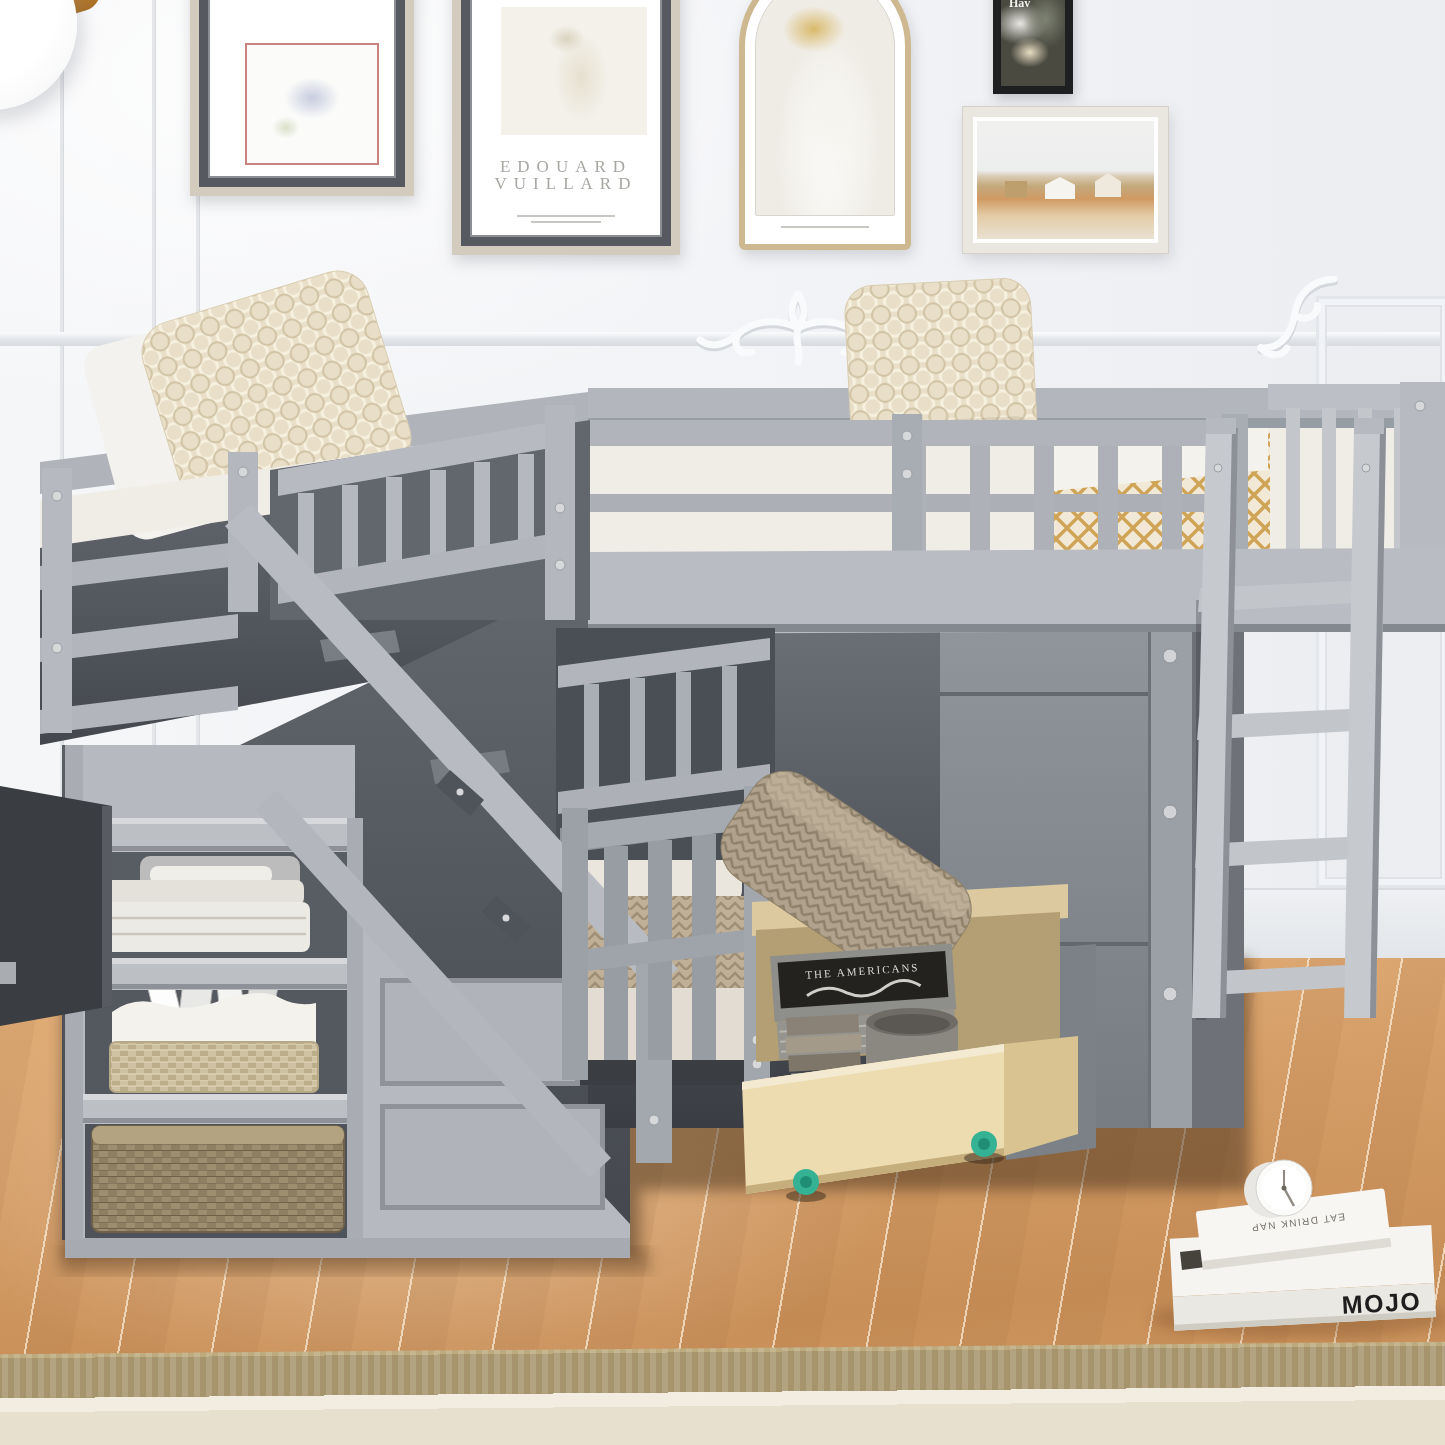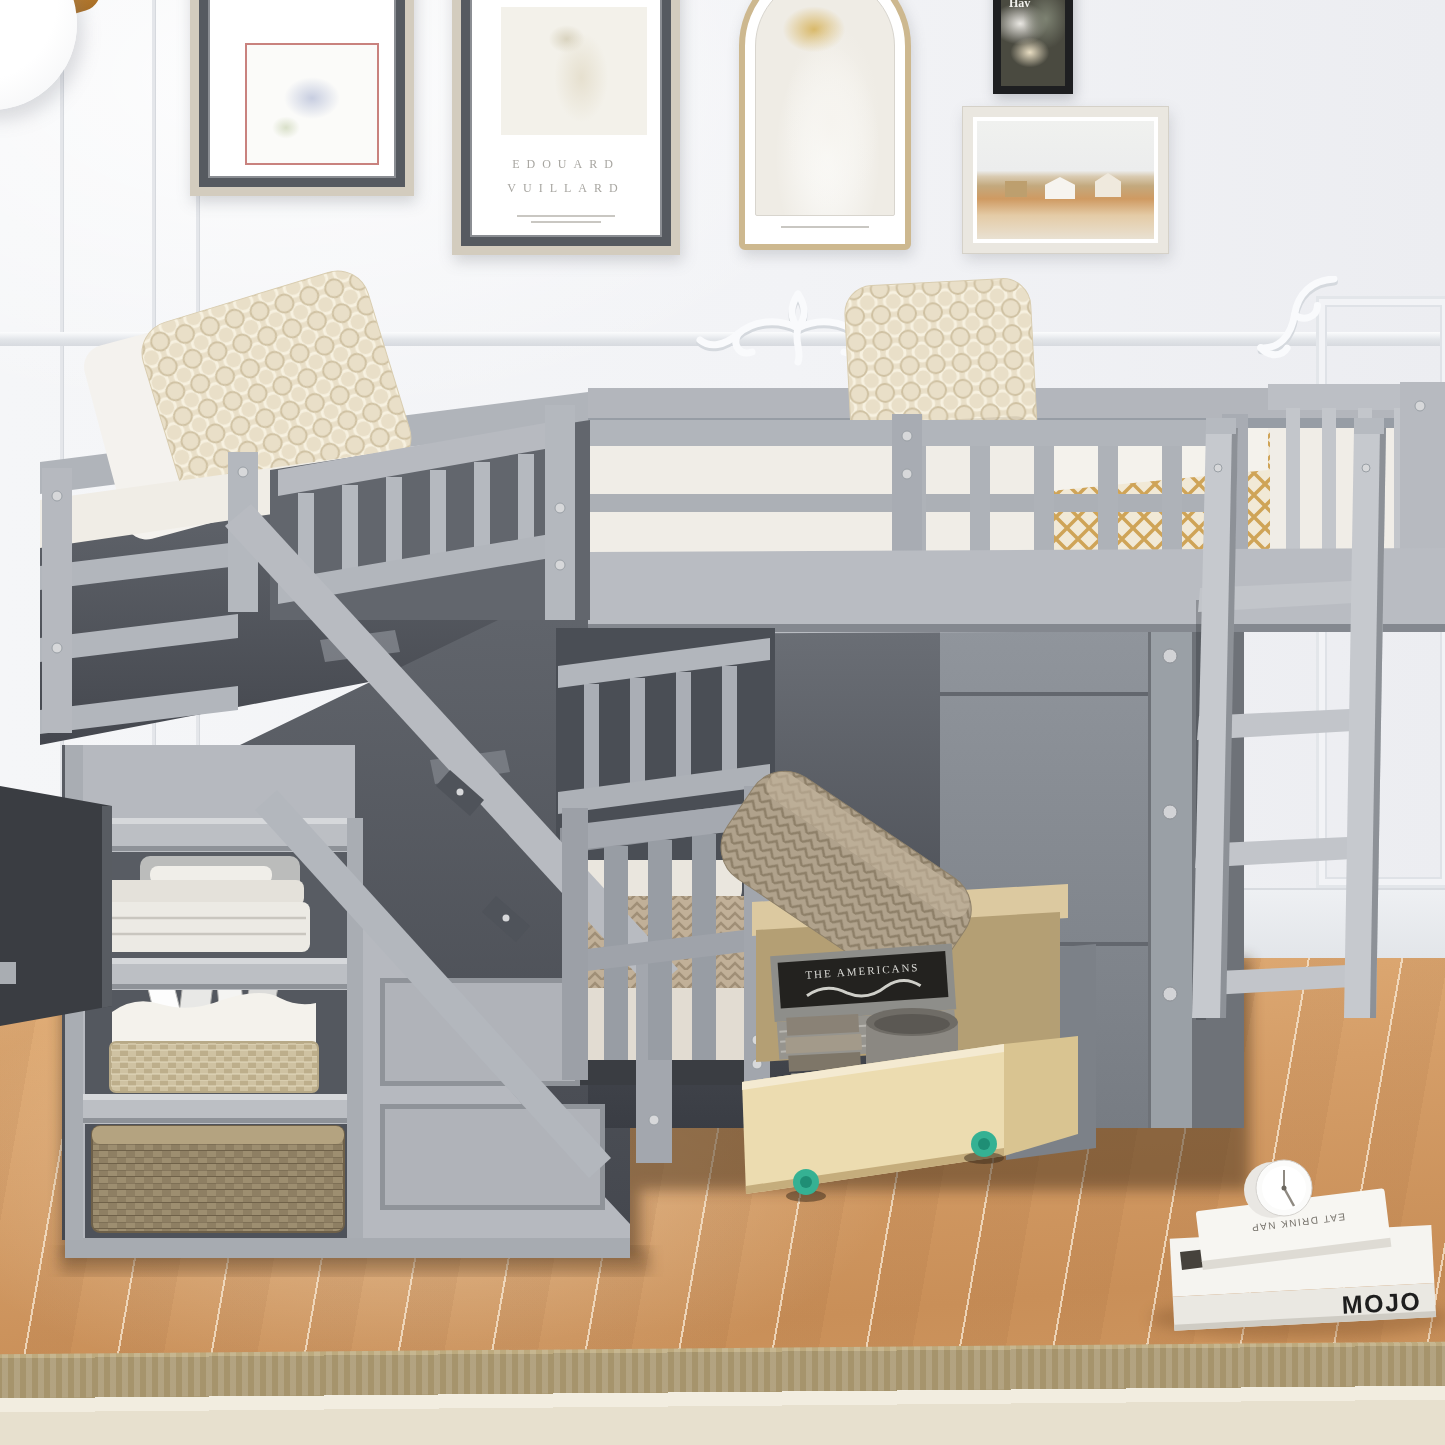--- a/index.html
+++ b/index.html
@@ -23,21 +23,21 @@
   .frame{box-sizing:border-box;background:#ffffff;}
   .f-champ{border:9px solid #d3ccbe;box-shadow:inset 0 0 0 9px #565a60, inset 0 0 0 11px #8b8e93, 2px 6px 14px rgba(90,95,105,.25);}
   .f1-art{left:46px;top:70px;width:130px;height:118px;
         background:radial-gradient(40px 30px at 50% 45%,#c7cde0,transparent 70%),
                    radial-gradient(20px 16px at 30% 70%,#d9e0c9,transparent 70%),#fbfbf9;
         border:2px solid #c9827e;}
   .f2-art{left:40px;top:58px;width:146px;height:128px;
         background:radial-gradient(36px 60px at 55% 55%,#e6e0cf,transparent 75%),
                    radial-gradient(26px 20px at 45% 25%,#d9d3bf,transparent 70%),#f3f1ea;}
   .f2-t{width:100%;text-align:center;font-family:"Liberation Serif",serif;
-        color:#a8a6a1;letter-spacing:7px;font-size:12px;}
+        color:#a8a6a1;letter-spacing:7px;font-size:17px;}
   .cap-line{background:#c9c7c2;height:2px;}
   .f-arch{border:6px solid #cdb88f;border-radius:86px 86px 6px 6px;
         box-shadow:2px 6px 14px rgba(90,95,105,.22);}
   .f3-inner{left:10px;top:10px;right:10px;bottom:28px;position:absolute;border:1px solid #d8d5ce;
         border-radius:72px 72px 2px 2px;
         background:radial-gradient(60px 120px at 55% 60%,#f6f4ef,transparent 80%),
                    radial-gradient(46px 34px at 42% 22%,#d9b96a,transparent 68%),
                    radial-gradient(70px 150px at 52% 75%,#fdfdfc,transparent 75%),#efece5;}
   .f4{border:8px solid #1e1f21;background:
         radial-gradient(26px 20px at 45% 65%,#e8ddc2,transparent 75%),
@@ -113,21 +113,21 @@
       </g>
     </g>
   </svg>
 
   <div class="abs frame f-champ" style="left:190px;top:-36px;width:224px;height:232px;">
     <div class="abs f1-art"></div>
   </div>
   <div class="abs frame f-champ" style="left:452px;top:-60px;width:228px;height:315px;">
     <div class="abs f2-art"></div>
     <div class="abs f2-t" style="top:208px;">EDOUARD</div>
-    <div class="abs f2-t" style="top:232px;">VUILLARD</div>
+    <div class="abs f2-t" style="top:225px;">VUILLARD</div>
     <div class="abs cap-line" style="left:56px;top:266px;width:98px;"></div>
     <div class="abs cap-line" style="left:70px;top:272px;width:70px;"></div>
   </div>
   <div class="abs frame f-arch" style="left:739px;top:-40px;width:172px;height:290px;">
     <div class="f3-inner"></div>
     <div class="abs cap-line" style="left:36px;bottom:16px;width:88px;"></div>
   </div>
   <div class="abs frame f4" style="left:993px;top:-18px;width:80px;height:112px;">
     <div class="f4-t">Hav</div>
   </div>

